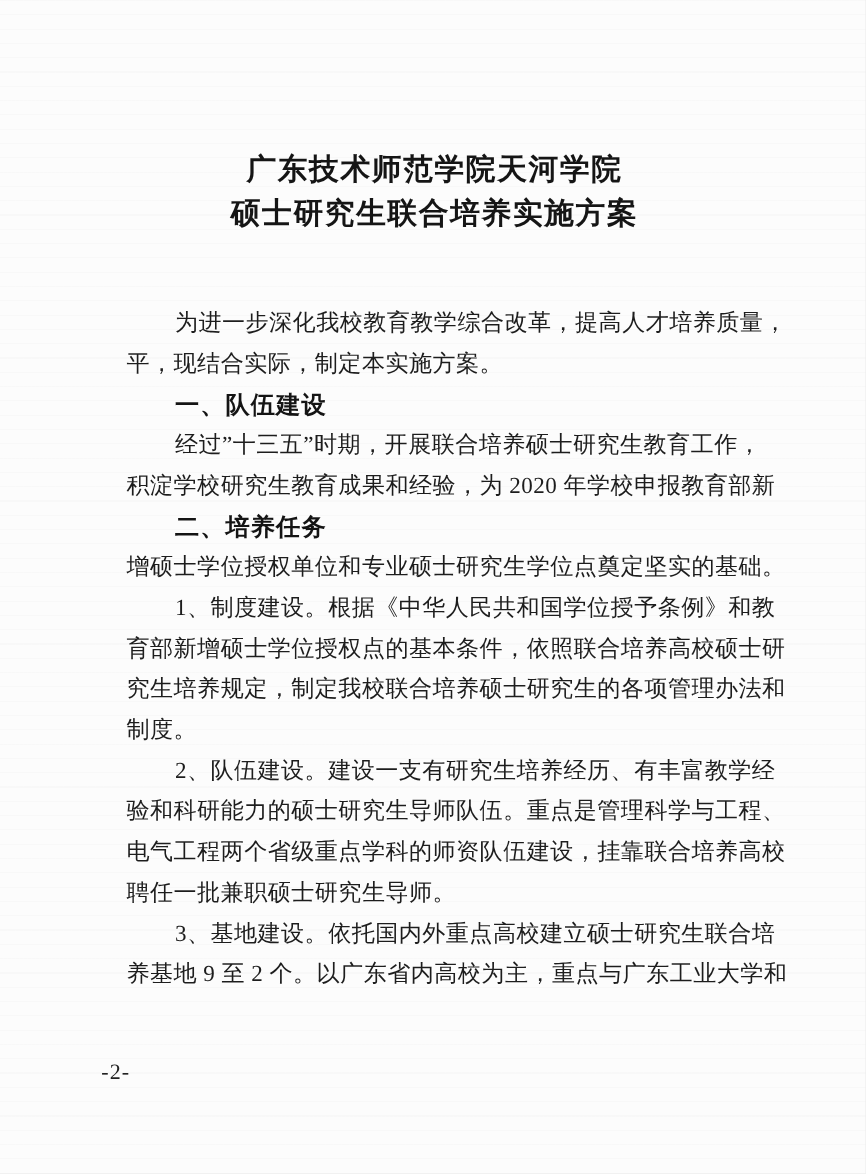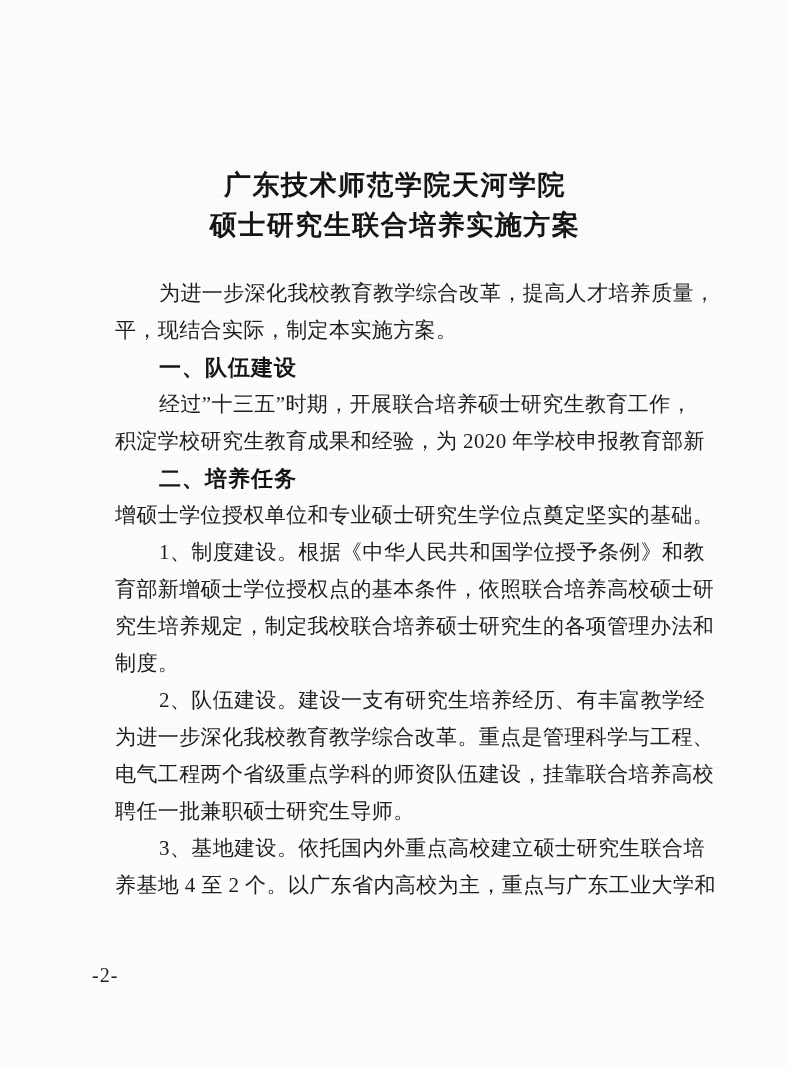--- a/index.html
+++ b/index.html
@@ -18,21 +18,21 @@
       rgba(0,0,0,0.016) 0px,
       rgba(0,0,0,0.016) 1px,
       rgba(0,0,0,0) 1px,
       rgba(0,0,0,0) 13px
     );
     overflow: hidden;
     color: #1c1c1c;
   }
   .title-block {
     position: absolute;
-    top: 165px;
+    top: 134px;
     left: 95px;
     width: 600px;
     text-align: center;
   }
   .title-line {
     height: 40px;
     line-height: 40px;
     font-family: "Liberation Sans", "DejaVu Sans", sans-serif;
     font-weight: 700;
     font-size: 27px;
@@ -94,22 +94,22 @@
     <div class="line heading indent">一、队伍建设</div>
     <div class="line indent">经过”十三五”时期，开展联合培养硕士研究生教育工作，</div>
     <div class="line">积淀学校研究生教育成果和经验，为 2020 年学校申报教育部新</div>
     <div class="line heading indent">二、培养任务</div>
     <div class="line">增硕士学位授权单位和专业硕士研究生学位点奠定坚实的基础。</div>
     <div class="line indent">1、制度建设。根据《中华人民共和国学位授予条例》和教</div>
     <div class="line">育部新增硕士学位授权点的基本条件，依照联合培养高校硕士研</div>
     <div class="line">究生培养规定，制定我校联合培养硕士研究生的各项管理办法和</div>
     <div class="line">制度。</div>
     <div class="line indent">2、队伍建设。建设一支有研究生培养经历、有丰富教学经</div>
-    <div class="line">为进一步深化我校教育教学综合改革。重点是管理科学与工程、</div>
+    <div class="line">验和科研能力的硕士研究生导师队伍。重点是管理科学与工程、</div>
     <div class="line">电气工程两个省级重点学科的师资队伍建设，挂靠联合培养高校</div>
     <div class="line">聘任一批兼职硕士研究生导师。</div>
     <div class="line indent">3、基地建设。依托国内外重点高校建立硕士研究生联合培</div>
-    <div class="line">养基地 4 至 2 个。以广东省内高校为主，重点与广东工业大学和</div>
+    <div class="line">养基地 9 至 2 个。以广东省内高校为主，重点与广东工业大学和</div>
   </div>
 
   <div class="page-number">-2-</div>
 
 </div>
 
 </body></html>

